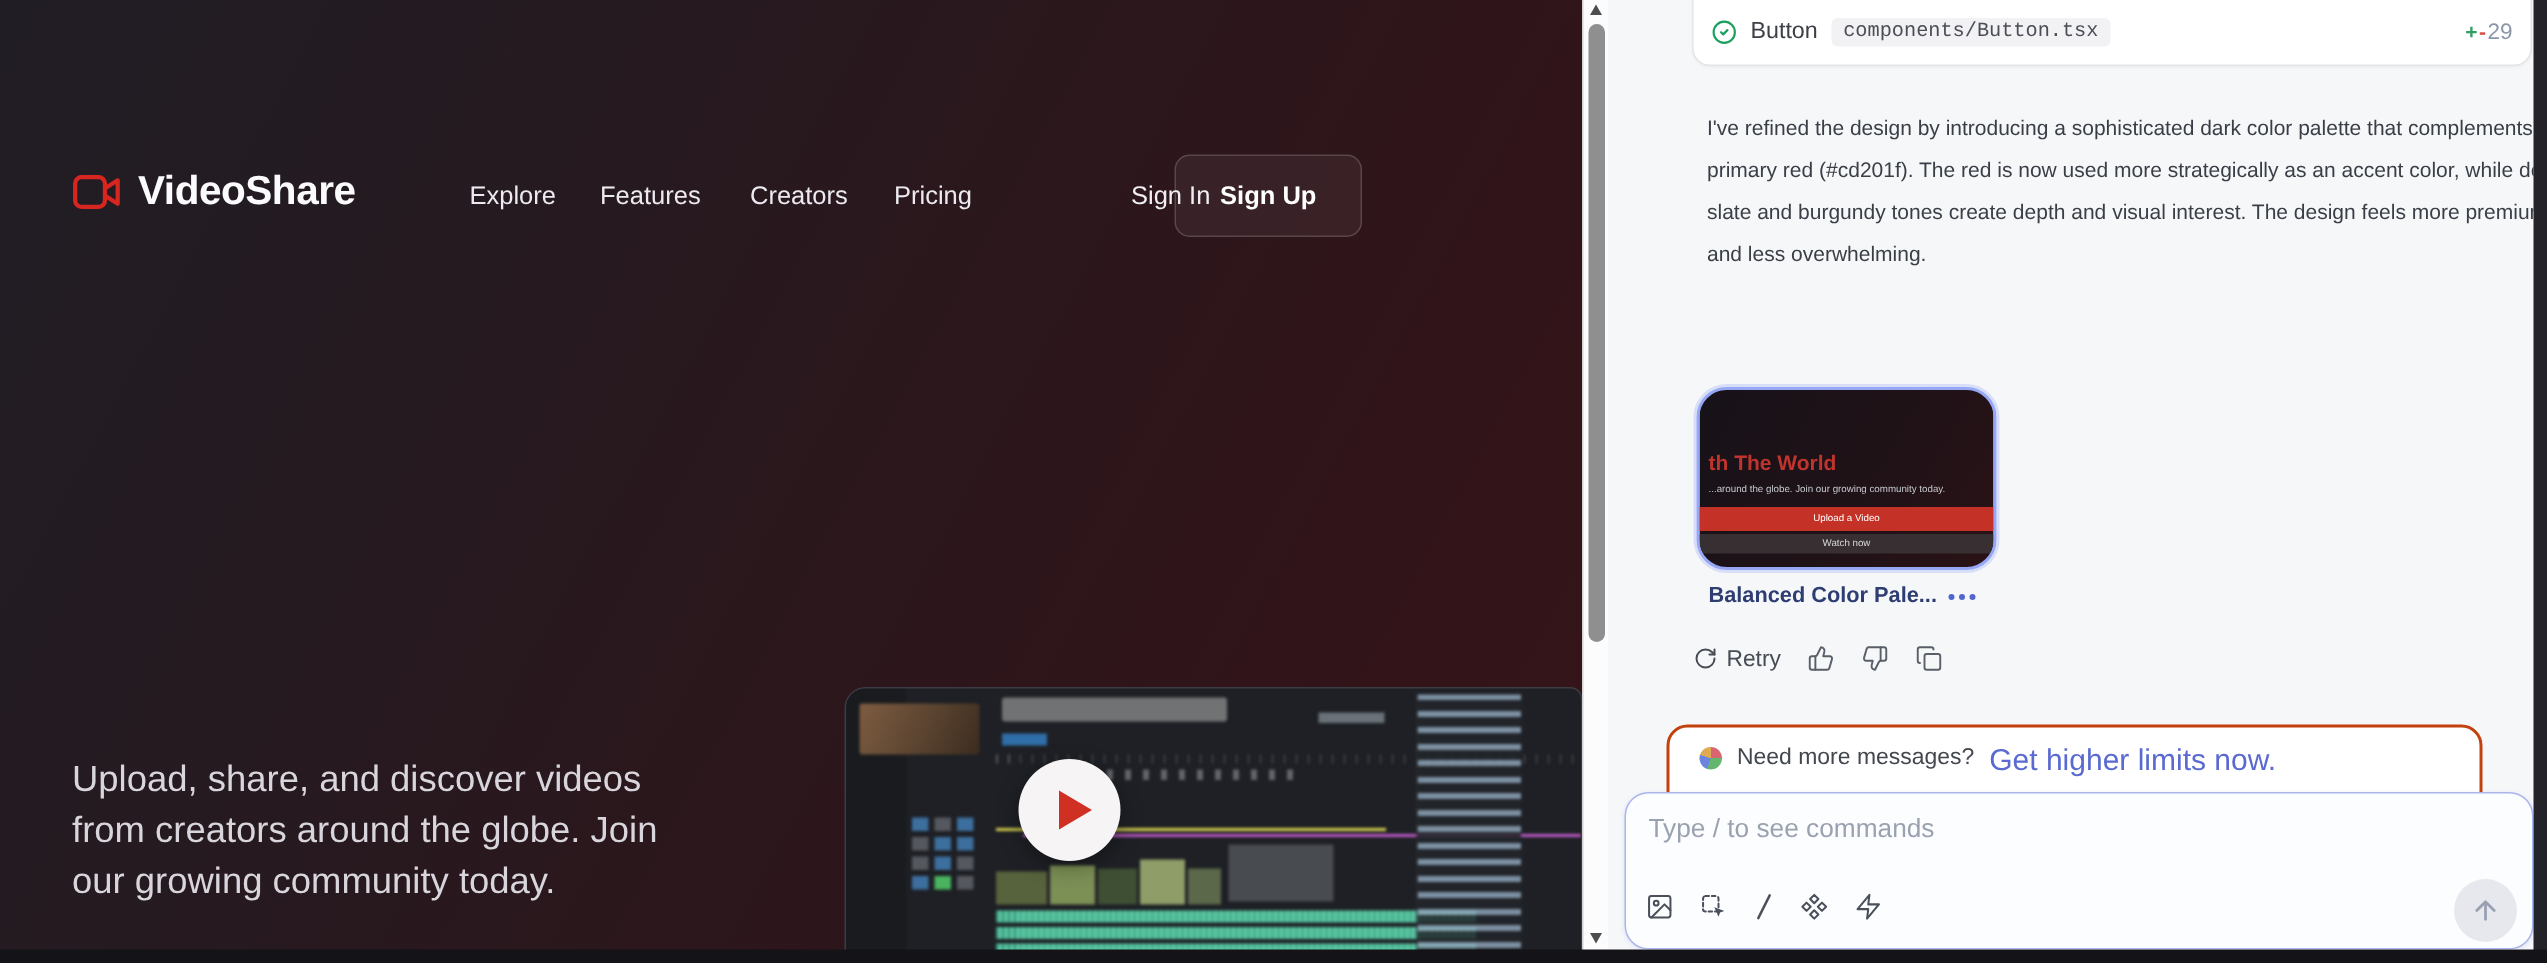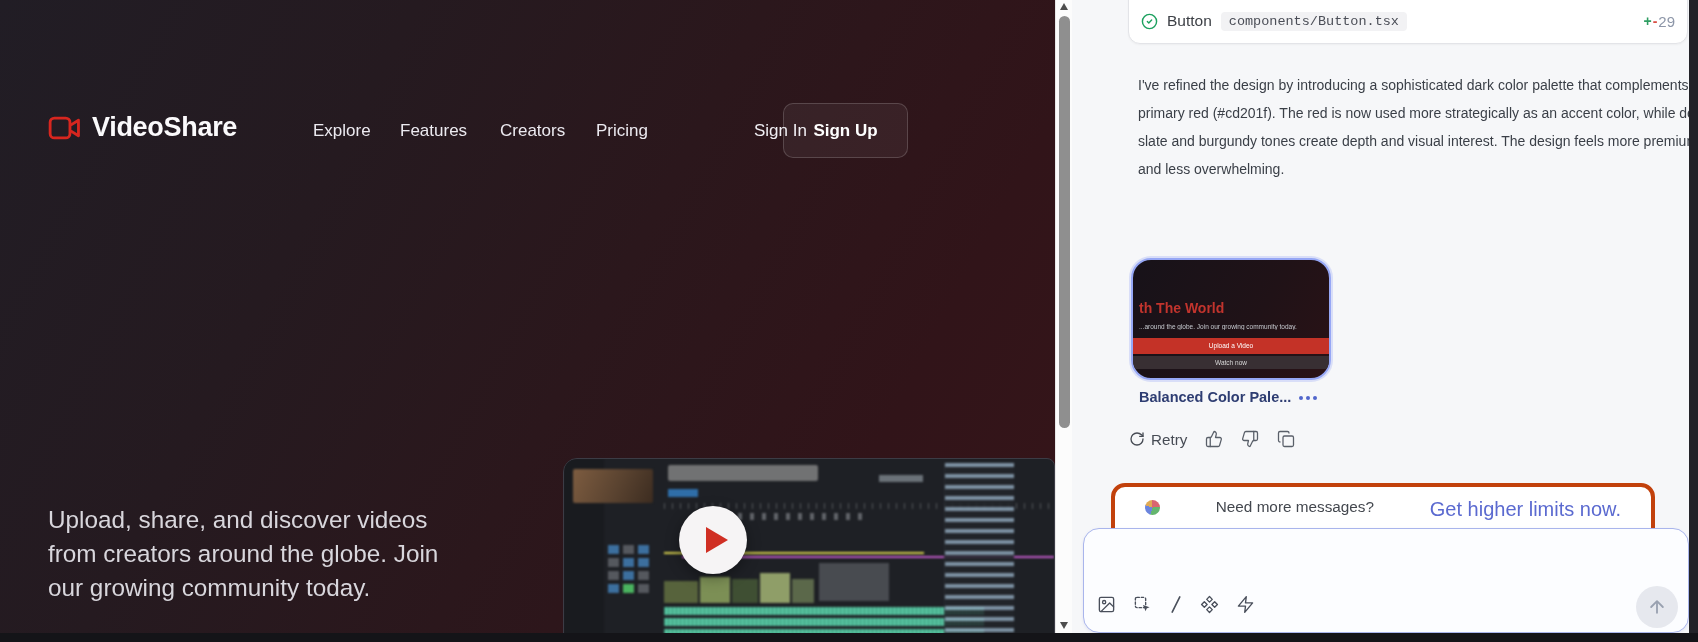--- a/index.html
+++ b/index.html
@@ -86,22 +86,22 @@
     font-size:6.5px;line-height:16px;text-align:center;color:#fff;}
   .tc-darkbar{position:absolute;left:0;top:96px;width:196px;height:13px;background:#382f33;
     font-size:6.5px;line-height:13px;text-align:center;color:#d8d8d8;}
   .version-label{position:absolute;left:66px;top:389px;font-size:14.5px;font-weight:600;color:#2e3d72;}
   .more-dots{position:absolute;left:226px;top:396px;width:4px;height:4px;border-radius:50%;background:#5166cc;
     box-shadow:7px 0 0 #5166cc,14px 0 0 #5166cc;cursor:pointer;}
   .actions-row{position:absolute;left:56px;top:430px;display:flex;align-items:center;gap:18px;}
   .retry-btn{display:flex;align-items:center;gap:6px;font-size:15.2px;color:#464b54;cursor:pointer;}
   .icon-btn{display:flex;align-items:center;justify-content:center;cursor:pointer;background:none;border:none;padding:0;}
 
-  .banner{position:absolute;left:38px;top:483px;width:544px;height:64px;background:#fff;border:4px solid #c2410c;
-    border-radius:14px;display:flex;align-items:flex-start;gap:10px;padding:11px 30px;justify-content:space-between;}
+  .banner{position:absolute;left:38px;top:483px;width:544px;height:64px;background:#fff;border:2px solid #c2410c;
+    border-radius:14px;display:flex;align-items:flex-start;gap:10px;padding:11px 20px;}
   .pie-icon{width:15px;height:15px;border-radius:50%;margin-top:2px;
     background:conic-gradient(#d96570 0 25%,#64b56e 25% 55%,#6b84dd 55% 80%,#e0aa54 80% 100%);}
   .banner-text{font-size:15.3px;color:#43474e;}
   .banner-link{font-size:20px;color:#5b6ad0;cursor:pointer;}
 
   .composer{position:absolute;left:10px;top:528px;width:606px;height:105px;background:#fcfdff;
     border:1.5px solid #a9b5ec;border-radius:16px;box-shadow:0 1px 3px rgba(120,130,200,.15);}
   .composer input{position:absolute;left:13px;top:12px;width:480px;border:none;background:transparent;outline:none;
     font-size:17.5px;color:#3a3f47;}
   .composer input::placeholder{color:#9aa2b0;}
@@ -250,20 +250,21 @@
       </button>
     </div>
 
     <div class="banner">
       <div class="pie-icon"></div>
       <span class="banner-text">Need more messages?</span>
       <span class="banner-link">Get higher limits now.</span>
     </div>
 
     <div class="composer">
+      <input type="text" placeholder="Type / to see commands" style="">
       <div class="cicons">
         <button class="icon-btn">
           <svg width="19" height="19" viewBox="0 0 24 24" fill="none" stroke="#494f5b" stroke-width="1.7" stroke-linecap="round" stroke-linejoin="round">
             <rect x="3" y="3" width="18" height="18" rx="2"></rect>
             <circle cx="9" cy="9" r="2"></circle>
             <path d="m21 15-5-5L5 21"></path>
           </svg>
         </button>
         <button class="icon-btn">
           <svg width="19" height="19" viewBox="0 0 24 24" fill="none" stroke="#494f5b" stroke-width="1.7" stroke-linecap="round" stroke-linejoin="round">

